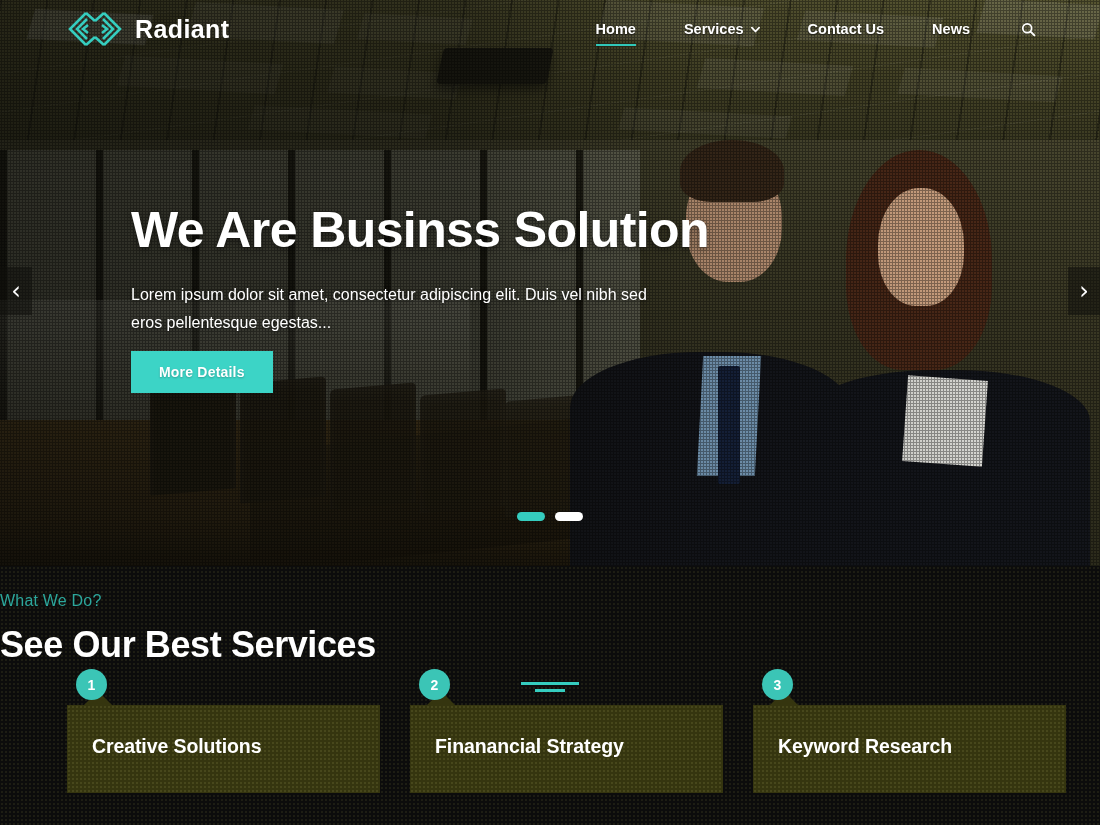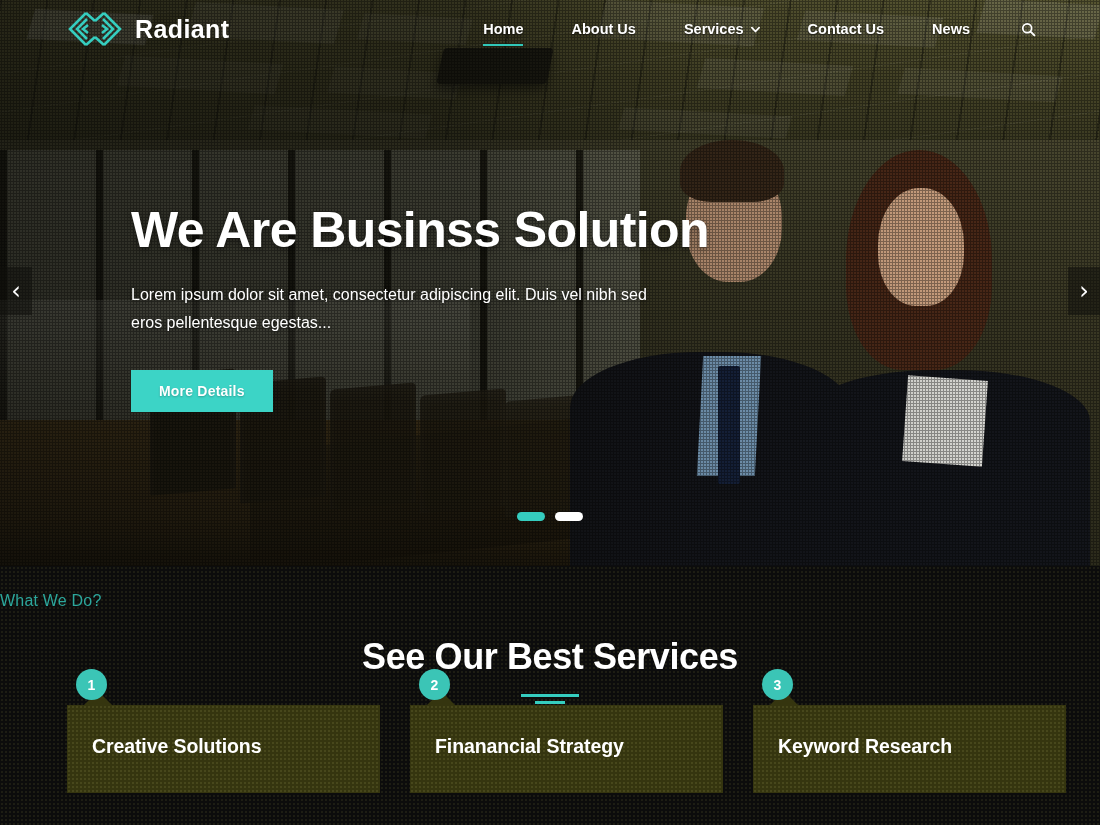--- a/index.html
+++ b/index.html
@@ -131,21 +131,21 @@
   .hero-title {
     color:#ffffff; font-size:50px; font-weight:bold; line-height:1.06;
     letter-spacing:-.6px; white-space:nowrap;
     text-shadow:0 2px 6px rgba(0,0,0,.45);
   }
   .hero-sub {
     margin-top:24px; color:#ffffff; font-size:16px; line-height:1.75;
     max-width:545px; text-shadow:0 1px 4px rgba(0,0,0,.6);
   }
   .hero-btn {
-    display:inline-block; margin-top:33px;
+    display:inline-block; margin-top:14px;
     background:#3cd4c6; color:#ffffff;
     font-size:14px; font-weight:bold; letter-spacing:.2px;
     padding:13px 28px; border:none; cursor:pointer;
     text-shadow:0 1px 2px rgba(0,0,0,.25);
   }
 
   
   .dots {
     position:absolute; left:0; right:0; top:512px; z-index:32;
     display:flex; justify-content:center; gap:10px;
@@ -158,22 +158,22 @@
     position:absolute; left:0; top:566px; width:1100px; height:259px;
     background:#0c0c0c;
     background-image:radial-gradient(rgba(120,120,60,.16) 1px, transparent 1.1px);
     background-size:4px 4px;
   }
   .eyebrow {
     text-align:left; color:#2ca79c; font-size:16px; padding-top:26px;
     letter-spacing:.2px;
   }
   .sec-title {
-    text-align:center; color:#ffffff; font-size:36px; font-weight:bold;
-    margin-top:26px; letter-spacing:-.4px;
+    text-align:left; color:#ffffff; font-size:36px; font-weight:bold;
+    margin-top:14px; letter-spacing:-.4px;
   }
   .sec-divider { margin:16px auto 0; width:60px; text-align:center; }
   .sec-divider i { display:block; background:#35cdbf; margin:0 auto; }
   .sec-divider i.a { width:58px; height:3px; }
   .sec-divider i.b { width:30px; height:3px; margin-top:4px; }
 
   .cards {
     position:absolute; left:67px; top:139px; width:1000px;
     display:flex; gap:30px;
   }
@@ -288,23 +288,20 @@
         </g>
       </svg>
       <span class="brand-name">Radiant</span>
     </div>
 
     <div class="nav">
       <div class="nav-item active">
         <span>Home</span>
       </div>
       <div class="nav-item">
-        <span>About Us</span>
-      </div>
-      <div class="nav-item">
         <span>Services</span>
         <svg class="chev" viewBox="0 0 10 10">
           <path d="M1 3 L5 7.2 L9 3" fill="none" stroke="#ffffff" stroke-width="1.9" stroke-linecap="round" stroke-linejoin="round"></path>
         </svg>
       </div>
       <div class="nav-item">
         <span>Contact Us</span>
       </div>
       <div class="nav-item">
         <span>News</span>

